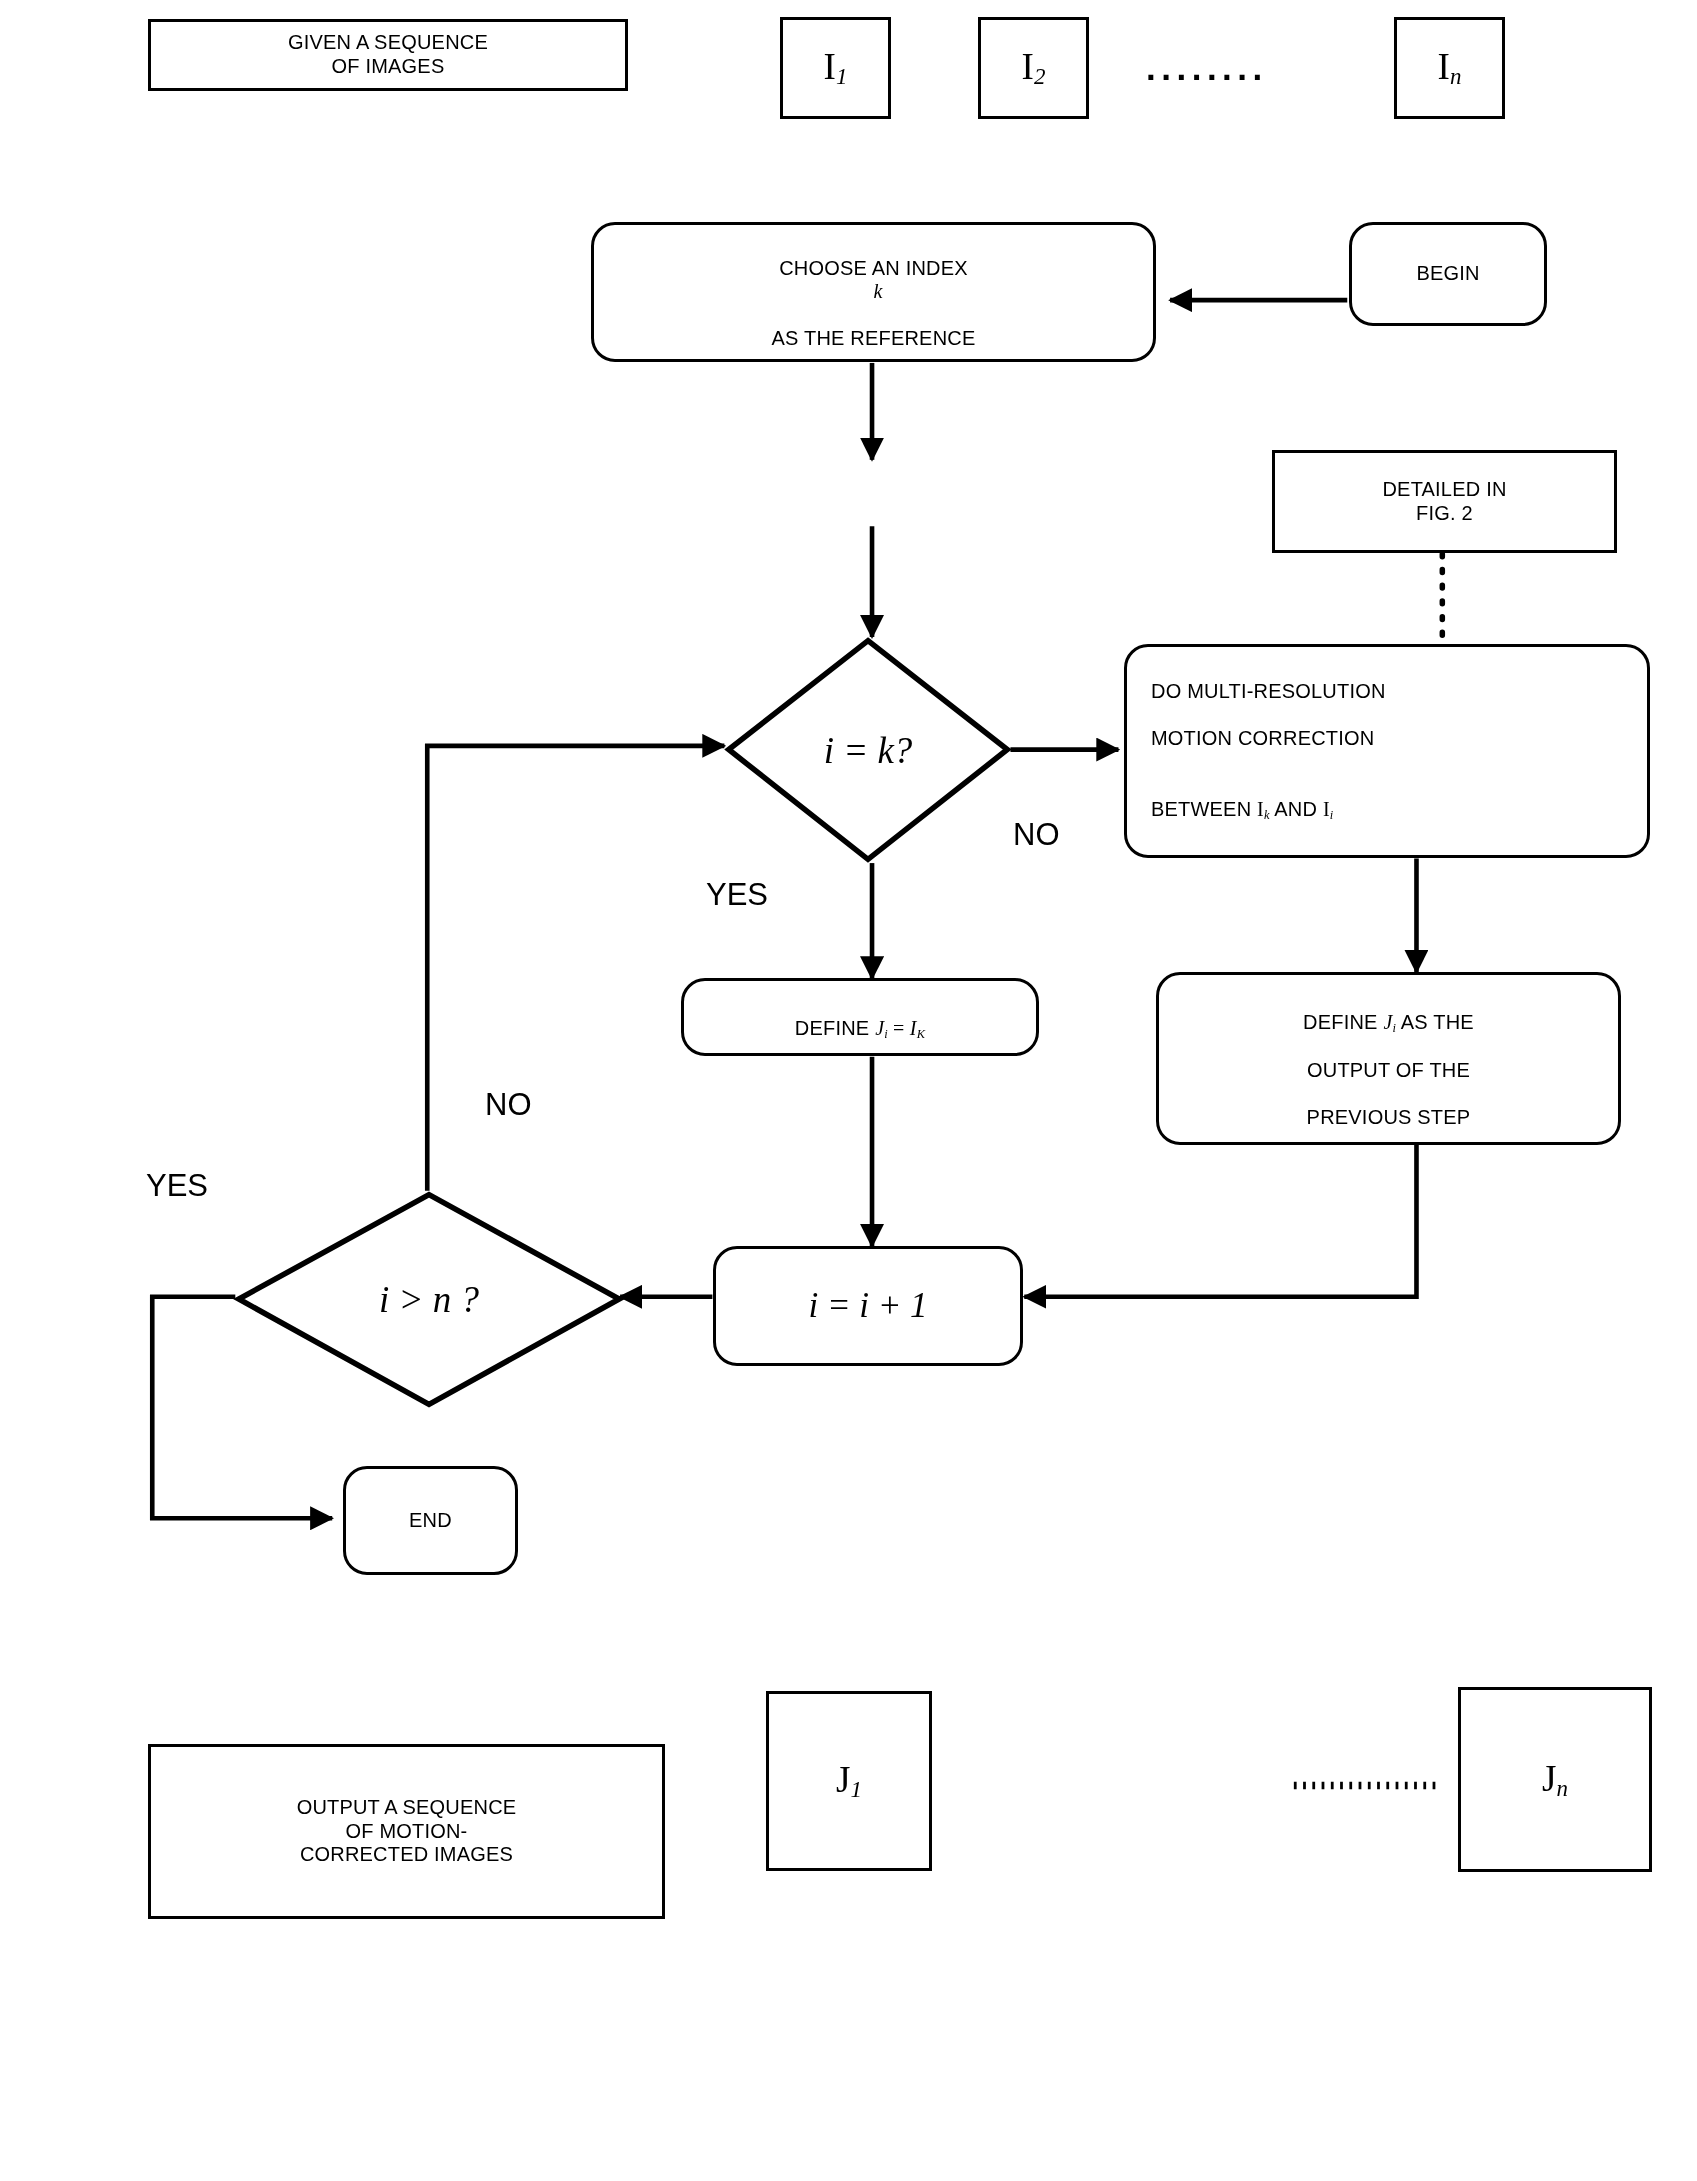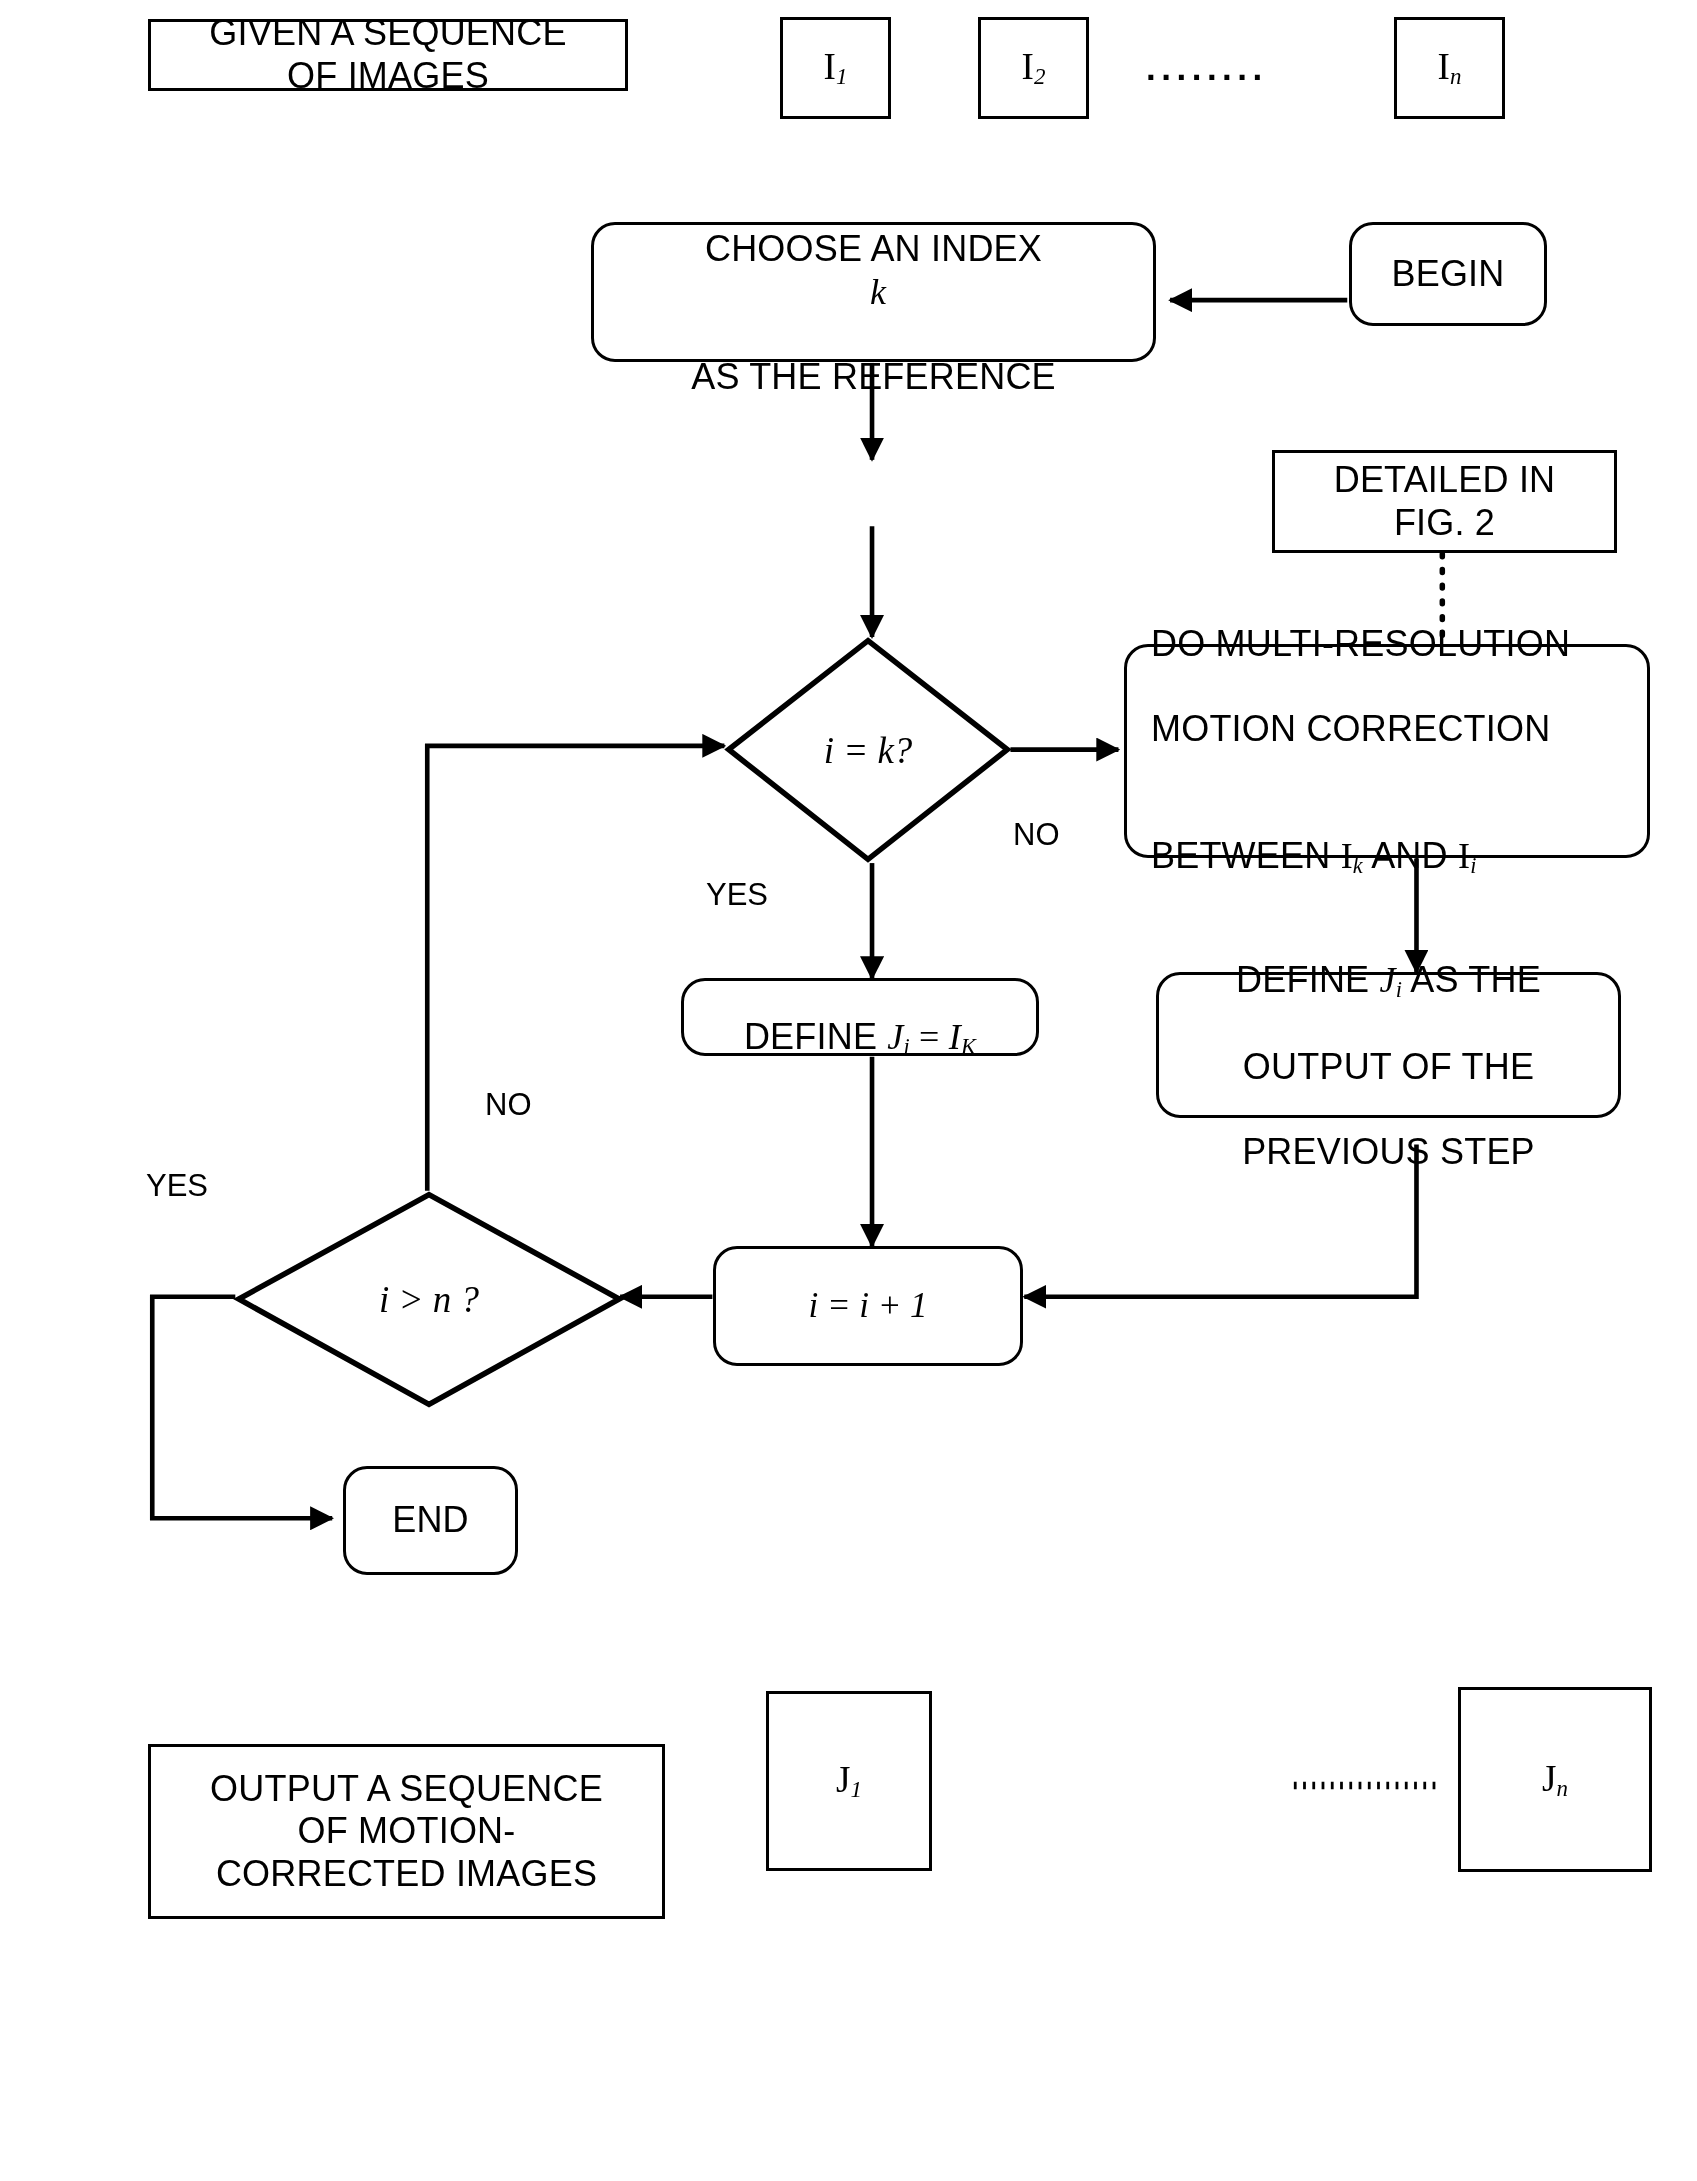--- a/index.html
+++ b/index.html
@@ -33,21 +33,21 @@
   .rect-sharp { border-radius: 0; }
   .rect-round { border-radius: 24px; }
   .node .txt {
     display: block;
     width: 100%;
     padding: 0 7.4px;
     box-sizing: border-box;
     white-space: pre-line;
   }
   
-  .t-main   { font-size: 36px; letter-spacing: 0.2px; }
+  .t-main   { font-size: 20px; letter-spacing: 0.2px; }
   .t-imgbox { font-size: 37px; }
   .t-math   { font-size: 35px; }
   .label {
     position: absolute;
     font-size: 31px;
     color: #000;
     white-space: nowrap;
     z-index: 4;
   }
   .figlabel {
@@ -200,21 +200,21 @@
   <div class="label" style="left:485px; top:1087px;">NO</div>
 
   <div class="label" style="left:146px; top:1168px;">YES</div>
 
   <div class="node rect-round t-main" style="left:681px; top:978px; width:358px; height:78px;">
     <span class="txt">
       <span>DEFINE </span><span class="mu" style="font-style:italic;"><span>J</span><sub>i</sub></span><span class="mu"> = </span><span class="mu" style="font-style:italic;"><span>I</span><sub>K</sub></span>
     </span>
   </div>
 
-  <div class="node rect-round t-main" style="left:1156px; top:972px; width:465px; height:146px;">
+  <div class="node rect-round t-main" style="left:1156px; top:972px; width:465px; height:173px;">
     <span class="txt">
       <span><span>DEFINE </span><span class="mu" style="font-style:italic;"><span>J</span><sub>i</sub></span><span>  AS THE</span></span><br>
       <span>OUTPUT OF THE</span><br>
       <span>PREVIOUS STEP</span>
     </span>
   </div>
 
   <div class="diamond" style="left:235px; top:1191px; width:388px; height:217px;">
     <svg width="388" height="217" viewBox="0 0 420 235" xmlns="http://www.w3.org/2000/svg">
       <polygon points="210,4 416,117 210,231 4,117" fill="#fff" stroke="#000" stroke-width="6"></polygon>

